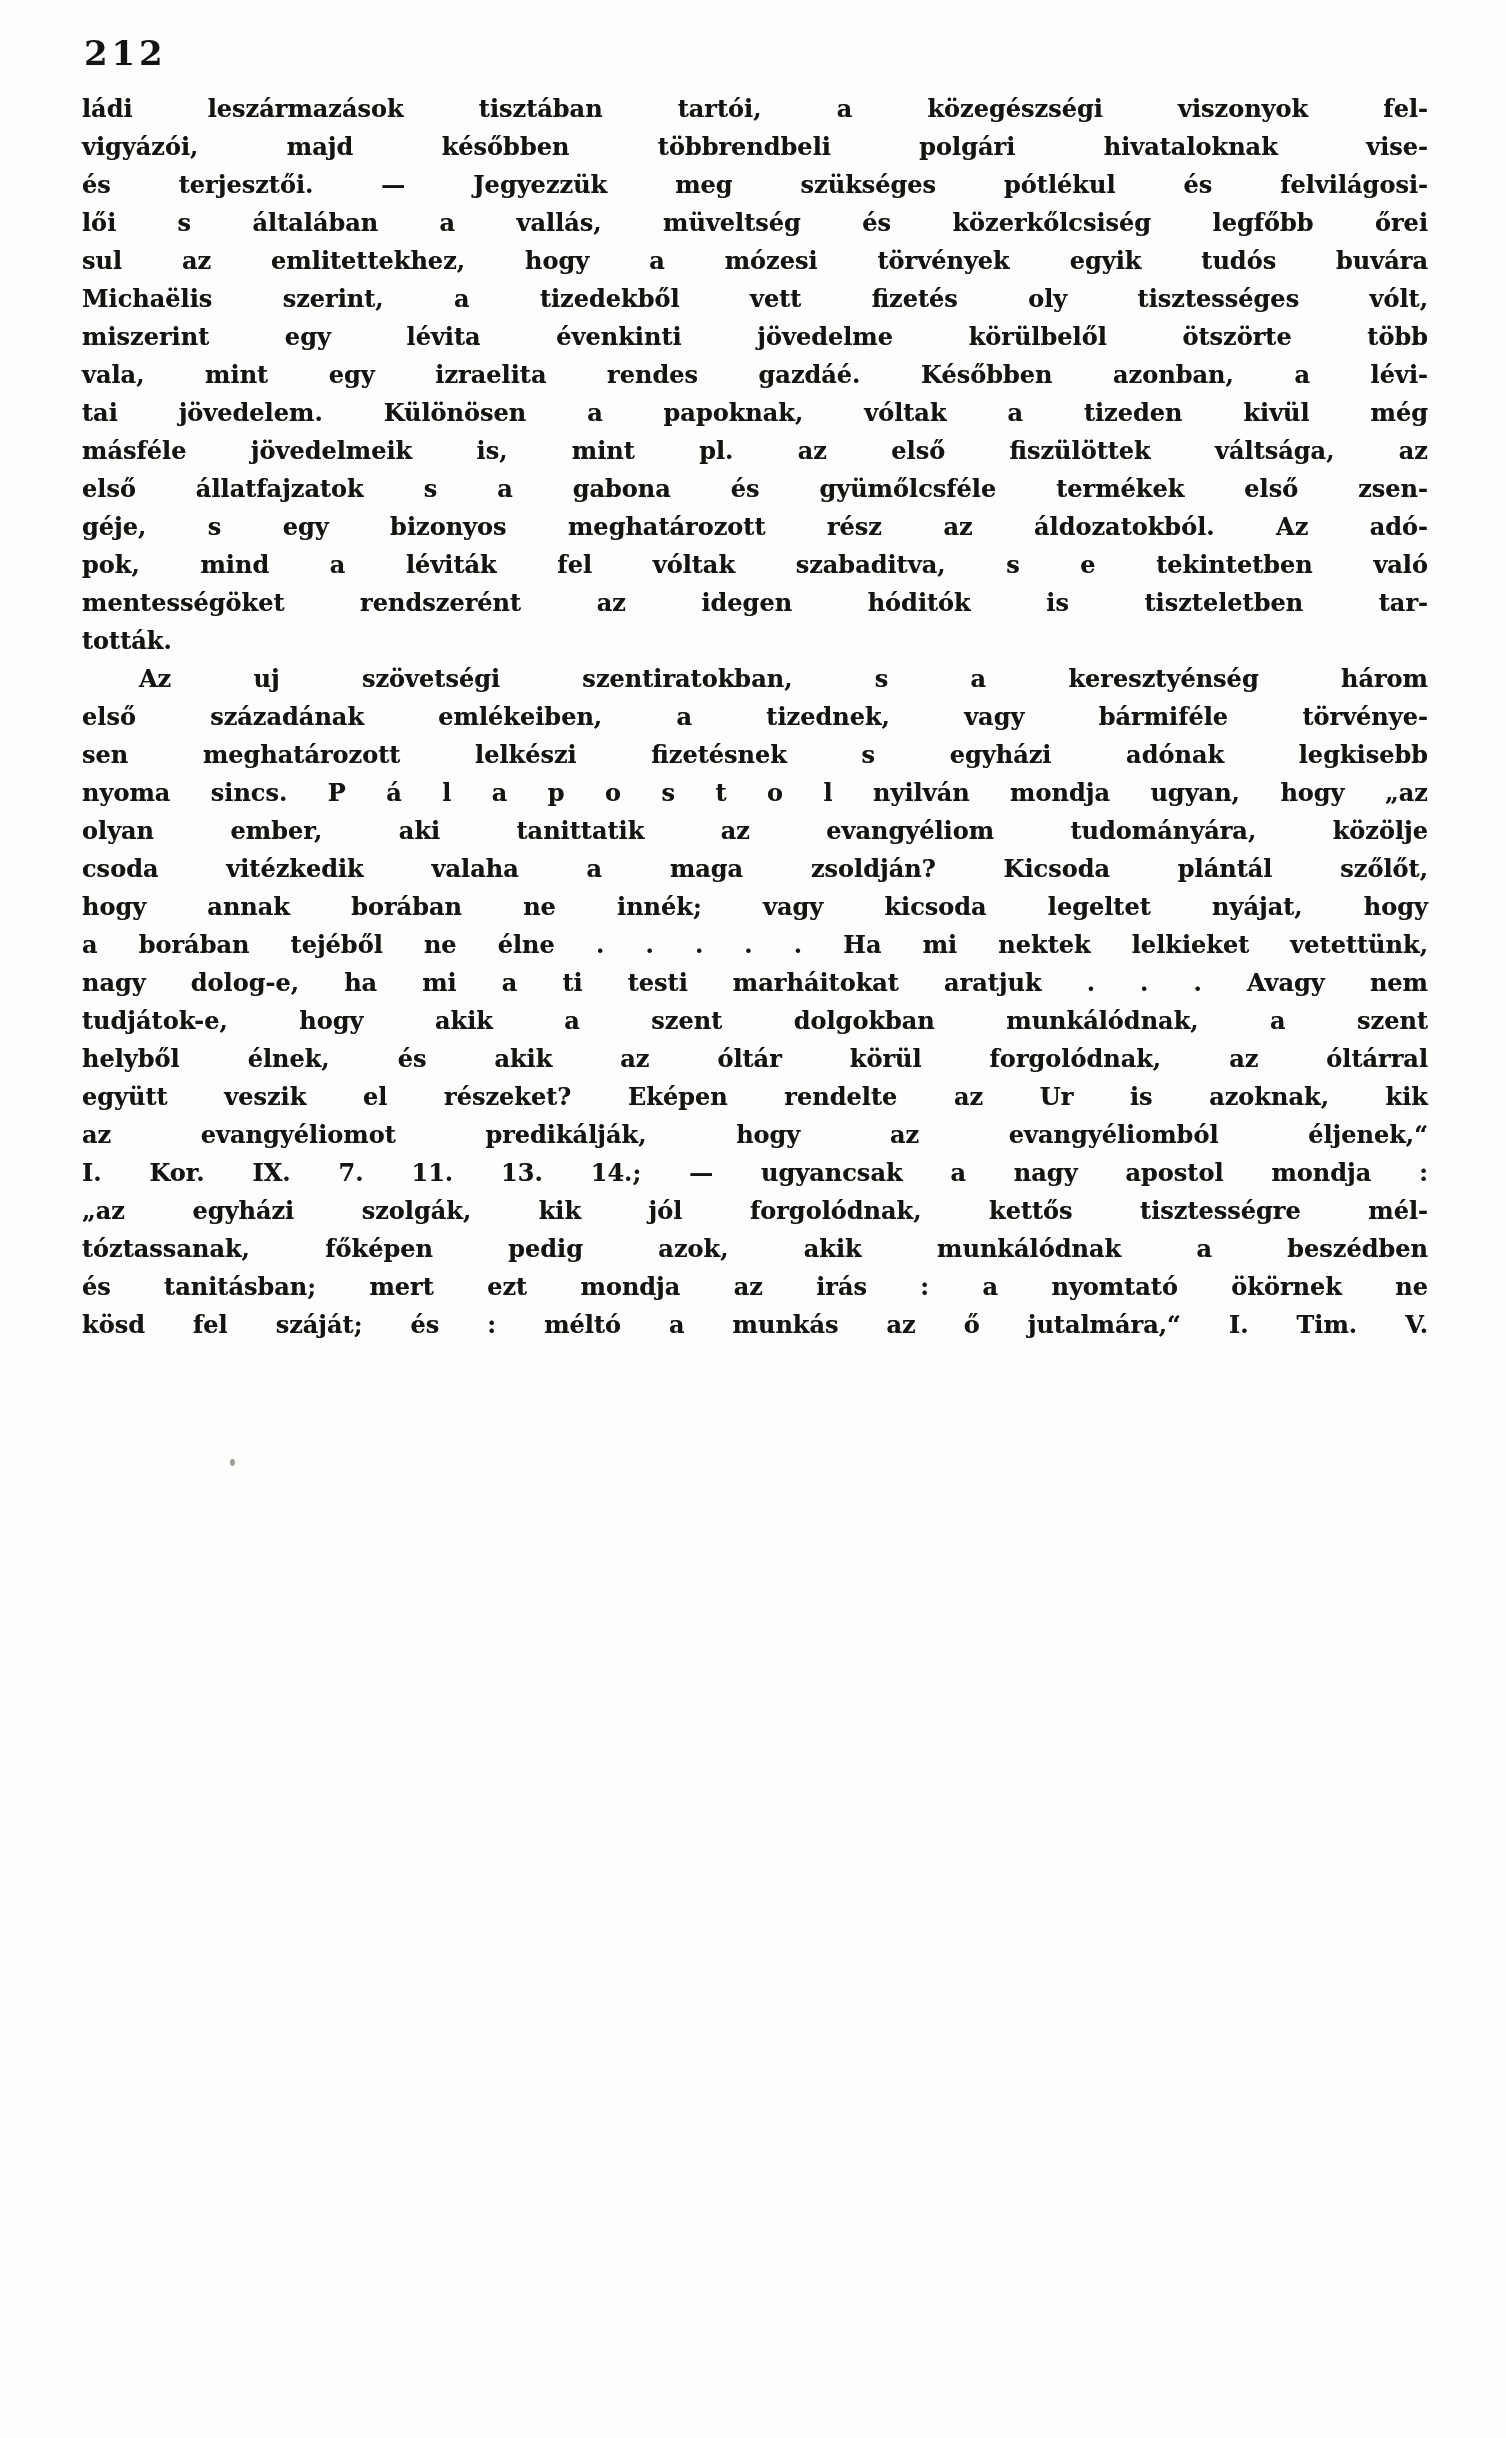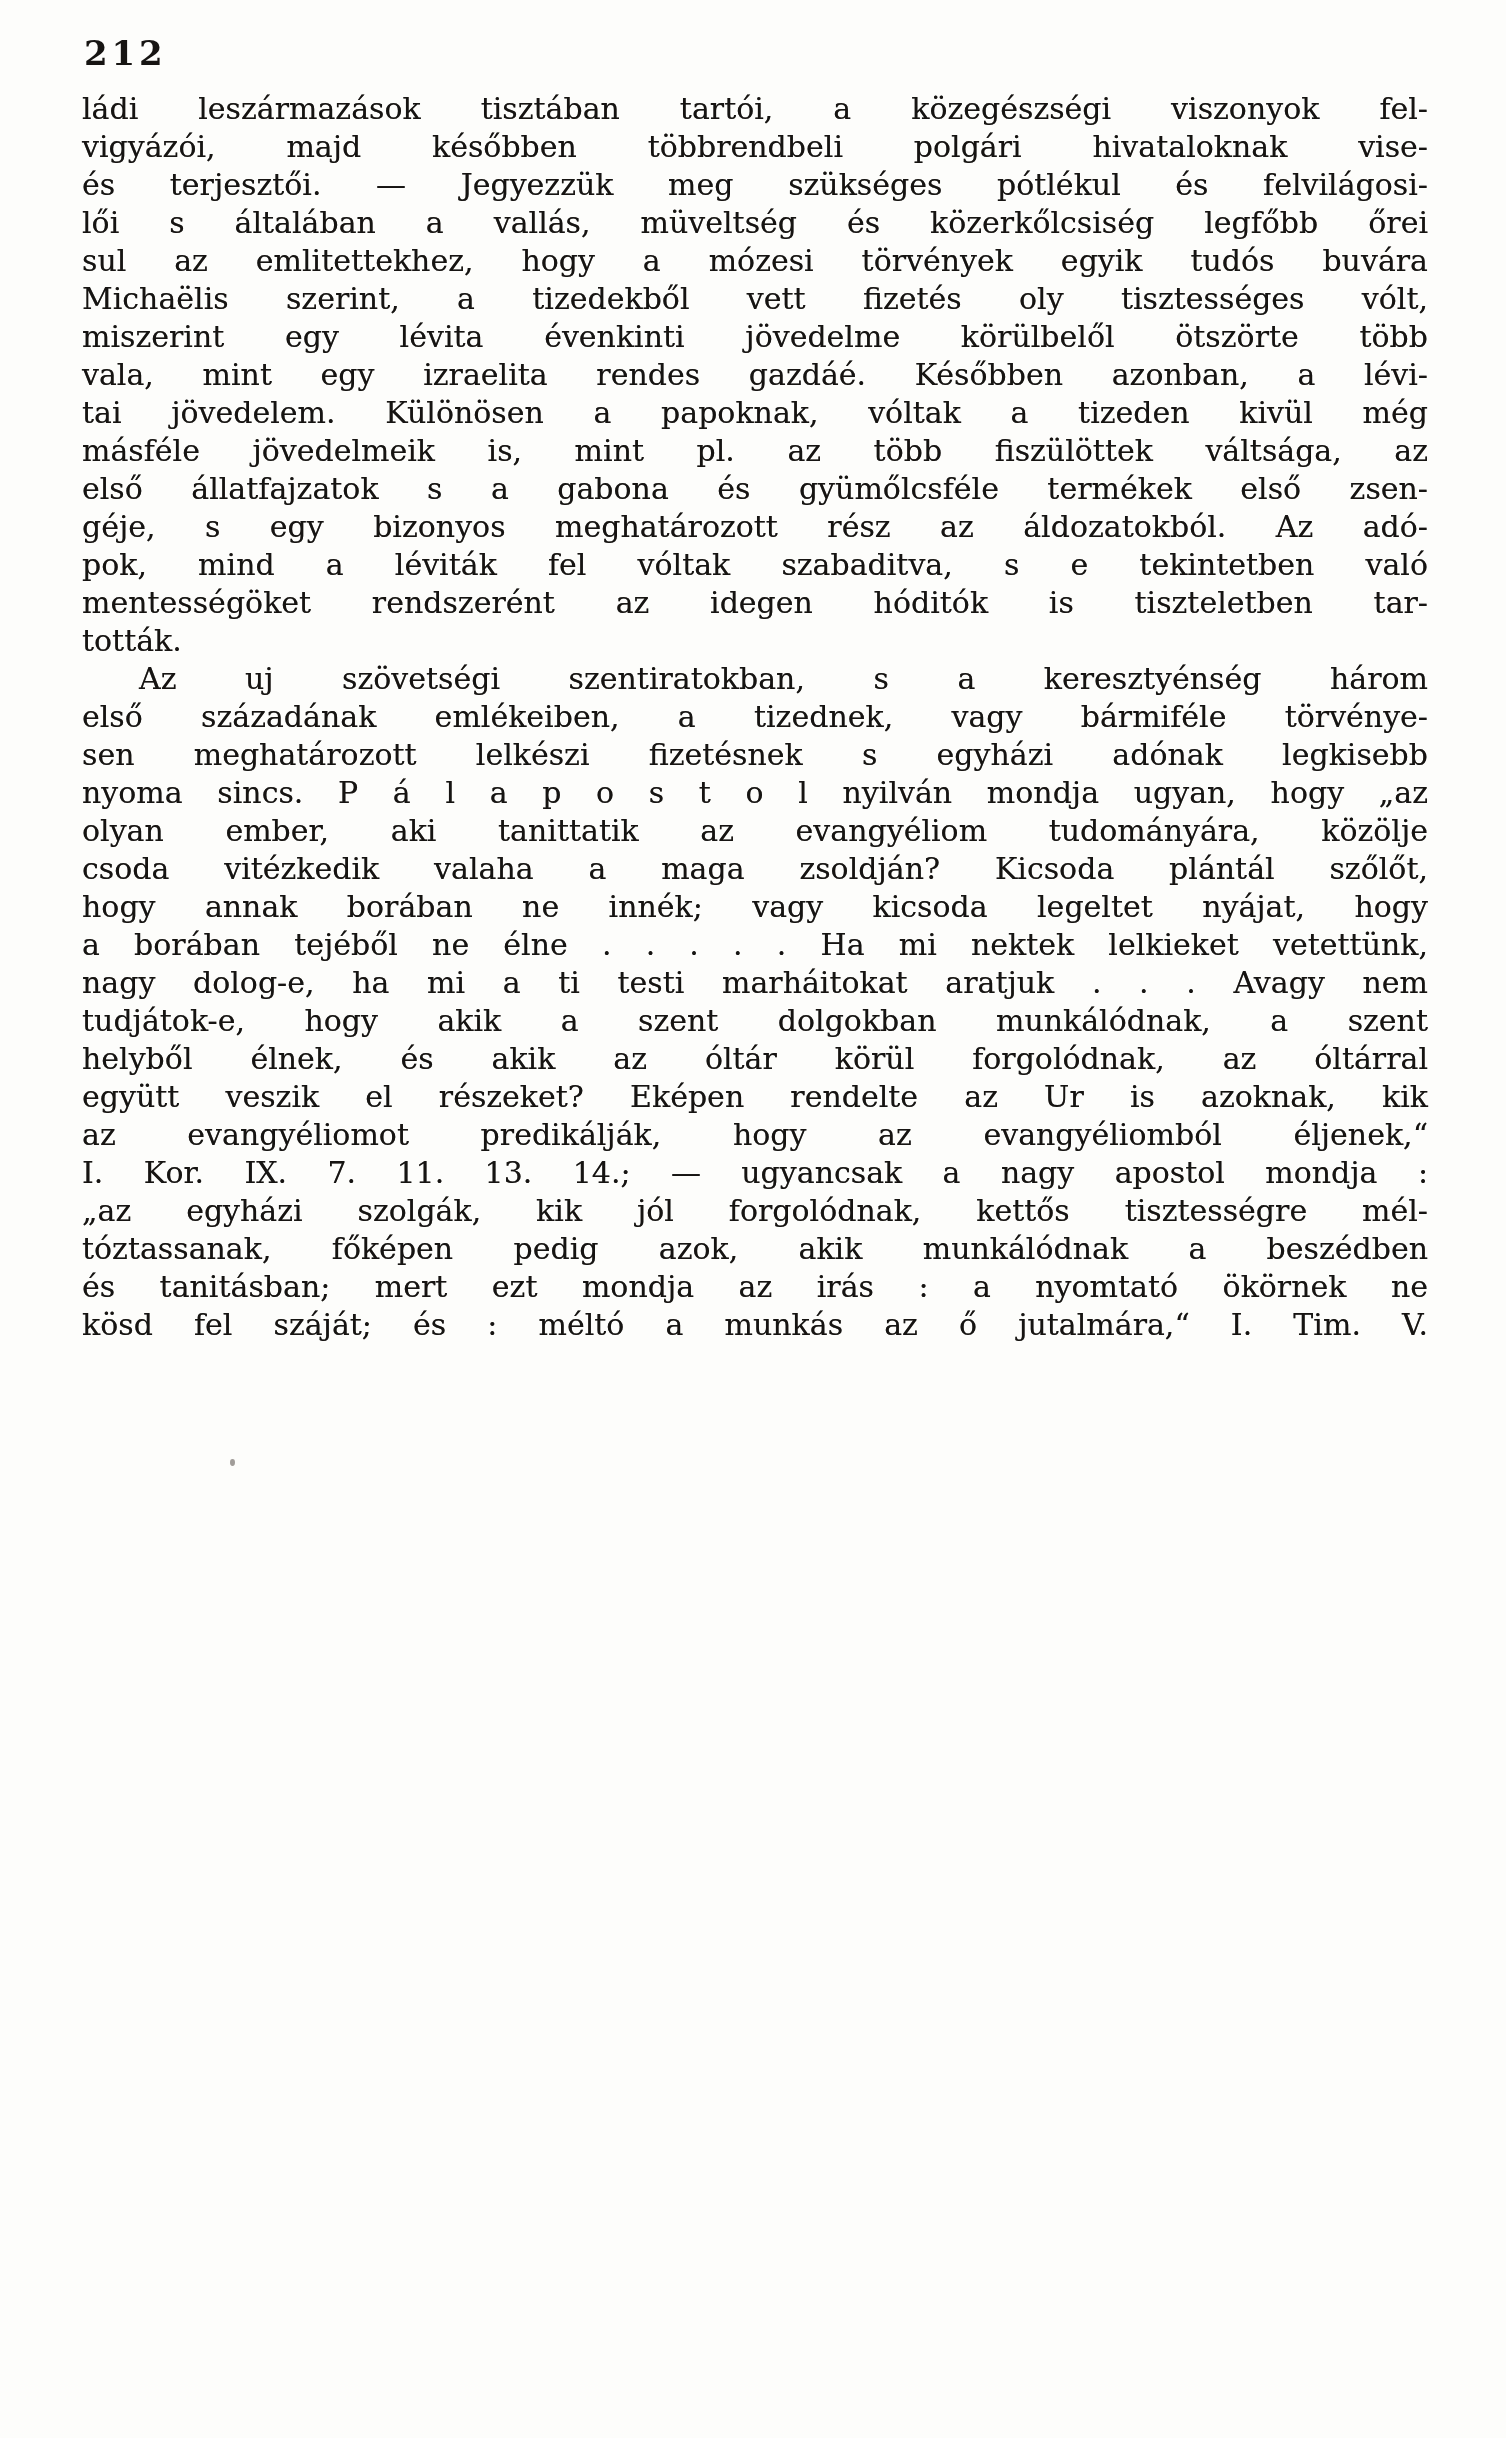--- a/index.html
+++ b/index.html
@@ -23,23 +23,24 @@
     left: 84px;
     font-size: 34px;
     font-weight: bold;
     letter-spacing: 3.9px;
   }
   .text-block {
     position: absolute;
     top: 90px;
     left: 82px;
     width: 1346px;
-    font-size: 30px;
+    font-size: 24px;
     line-height: 38px;
     text-shadow: 0 0 0.5px rgba(22, 18, 14, 0.55);
+    font-weight: bold;
   }
   .line {
     text-align: justify;
     text-align-last: justify;
   }
   .line.nojust {
     text-align: right;
     text-align-last: left;
   }
   .line.indent {
@@ -65,21 +66,21 @@
 
   <div class="line">ládi leszármazások tisztában tartói, a közegészségi viszonyok fel-</div>
       <div class="line">vigyázói, majd későbben többrendbeli polgári hivataloknak vise-</div>
       <div class="line">és terjesztői. — Jegyezzük meg szükséges pótlékul és felvilágosi-</div>
       <div class="line">lői s általában a vallás, müveltség és közerkőlcsiség legfőbb őrei</div>
       <div class="line">sul az emlitettekhez, hogy a mózesi törvények egyik tudós buvára</div>
       <div class="line">Michaëlis szerint, a tizedekből vett fizetés oly tisztességes vólt,</div>
       <div class="line">miszerint egy lévita évenkinti jövedelme körülbelől ötszörte több</div>
       <div class="line">vala, mint egy izraelita rendes gazdáé. Későbben azonban, a lévi-</div>
       <div class="line">tai jövedelem. Különösen a papoknak, vóltak a tizeden kivül még</div>
-      <div class="line">másféle jövedelmeik is, mint pl. az több fiszülöttek váltsága, az</div>
+      <div class="line">másféle jövedelmeik is, mint pl. az első fiszülöttek váltsága, az</div>
       <div class="line">első állatfajzatok s a gabona és gyümőlcsféle termékek első zsen-</div>
       <div class="line">géje, s egy bizonyos meghatározott rész az áldozatokból. Az adó-</div>
       <div class="line">pok, mind a léviták fel vóltak szabaditva, s e tekintetben való</div>
       <div class="line">mentességöket rendszerént az idegen hóditók is tiszteletben tar-</div>
       <div class="line nojust">tották.</div>
       <div class="line indent">Az uj szövetségi szentiratokban, s a keresztyénség három</div>
       <div class="line">első századának emlékeiben, a tizednek, vagy bármiféle törvénye-</div>
       <div class="line">sen meghatározott lelkészi fizetésnek s egyházi adónak legkisebb</div>
       <div class="line">nyoma sincs. P á l  a p o s t o l  nyilván mondja ugyan, hogy „az</div>
       <div class="line">olyan ember, aki tanittatik az evangyéliom tudományára, közölje</div>

